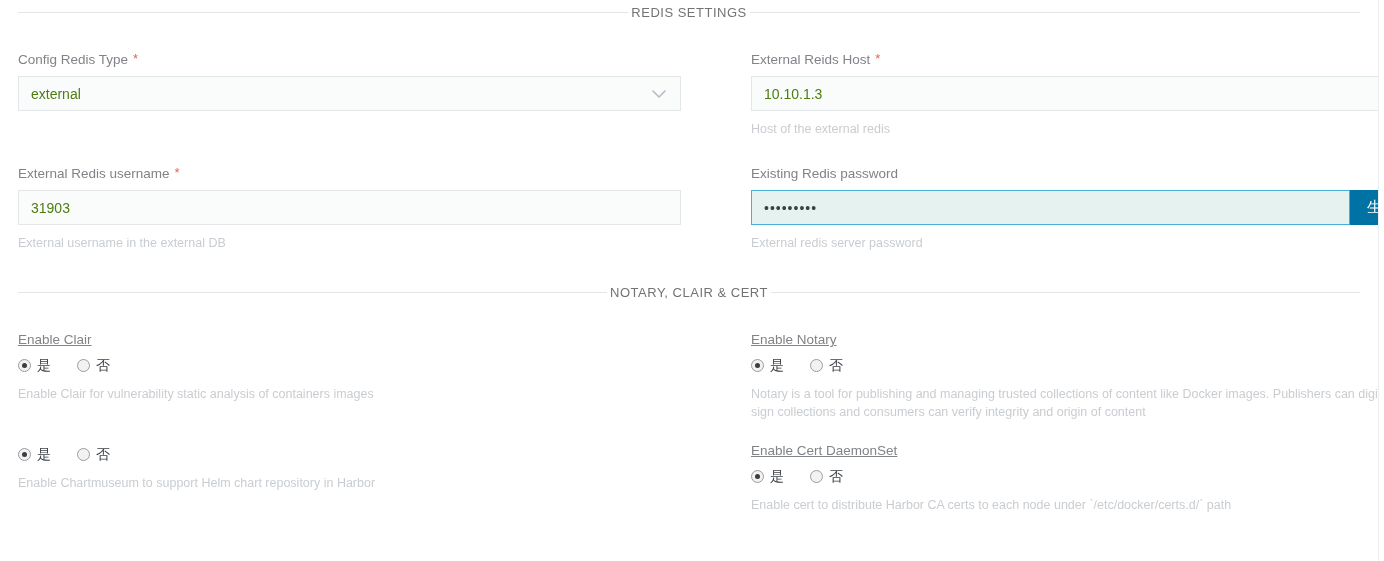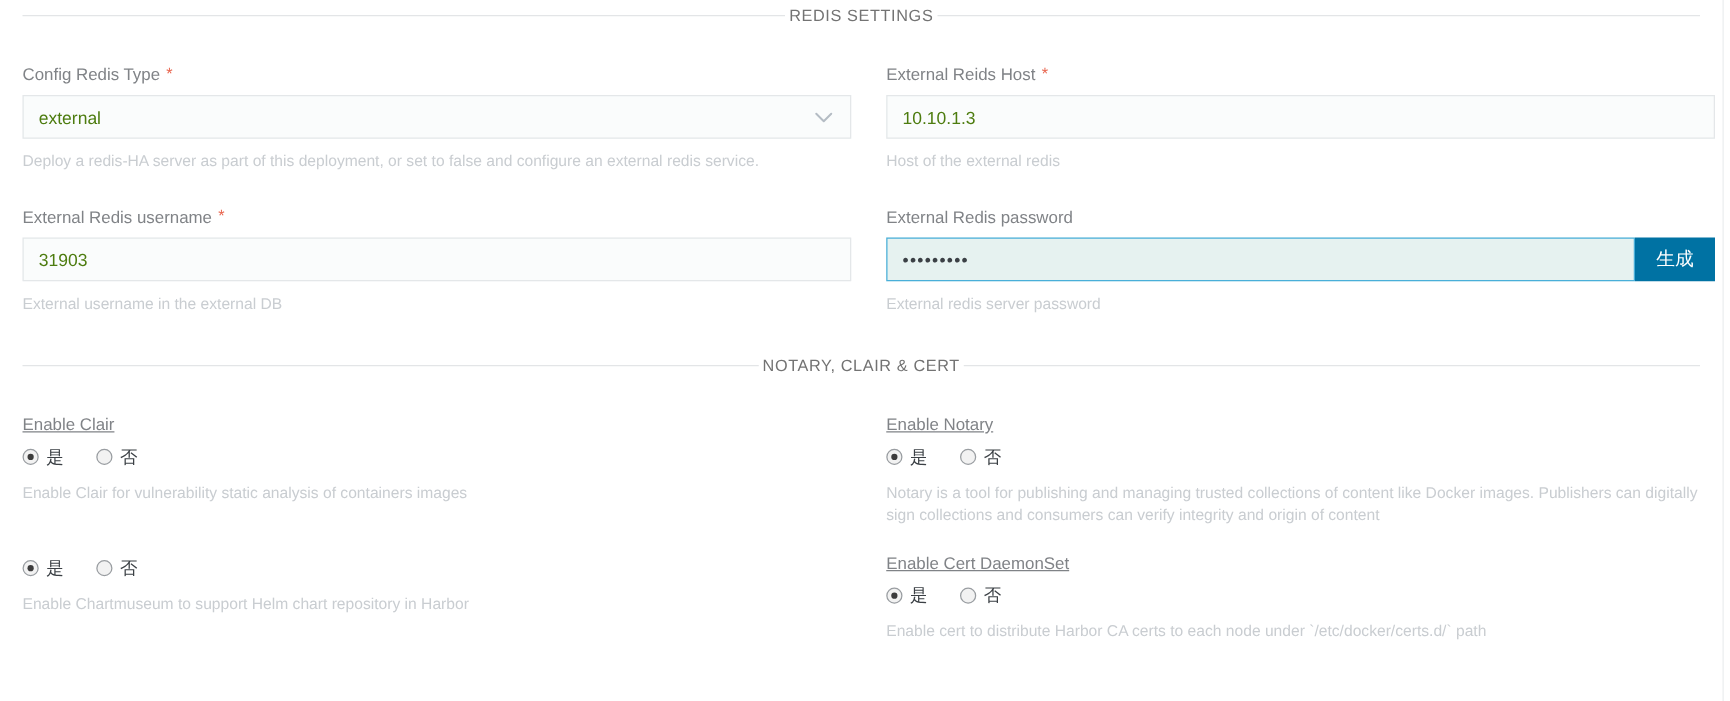--- a/index.html
+++ b/index.html
@@ -50,21 +50,21 @@
     flex: 0 0 auto;
     font-size: 13px;
     letter-spacing: 0.5px;
     color: #737373;
     white-space: nowrap;
   }
 
   
   .row {
     display: flex;
-    gap: 28px;
+    gap: 70px;
   }
   .col {
     width: 663px;
     flex: 0 0 663px;
   }
 
   
   .field { margin-top: 0; }
 
   .field-label {
@@ -221,21 +221,20 @@
         <div class="control-wrap">
           <div class="select-wrap">
             <input class="select-input" type="text" readonly="" value="external" style="">
             <span class="chevron">
               <svg width="16" height="10" viewBox="0 0 16 10" xmlns="http://www.w3.org/2000/svg">
                 <polyline points="2,2 8,8 14,2" fill="none" stroke="#b4bcc4" stroke-width="1.6" stroke-linecap="round" stroke-linejoin="round"></polyline>
               </svg>
             </span>
           </div>
         </div>
-        <span class="helper">Deploy a redis-HA server as part of this deployment, or set to false and configure an external redis service.</span>
       </div>
     </div>
 
     <div class="col">
       <div class="field">
         <span class="field-label">
           <span>External Reids Host</span><span class="req">*</span>
         </span>
         <div class="control-wrap">
           <input class="text-input" type="text" value="10.10.1.3" style="">
@@ -257,21 +256,21 @@
         <div class="control-wrap">
           <input class="text-input" type="text" value="31903" style="">
         </div>
         <span class="helper">External username in the external DB</span>
       </div>
     </div>
 
     <div class="col">
       <div class="field">
         <span class="field-label">
-          <span>External Redis password</span><span class="req"></span>
+          <span>Existing Redis password</span><span class="req"></span>
         </span>
         <div class="control-wrap">
           <input class="text-input focused" type="text" value="•••••••••" style="">
           <button class="gen-button">生成</button>
         </div>
         <span class="helper">External redis server password</span>
       </div>
     </div>
   </div>
 

